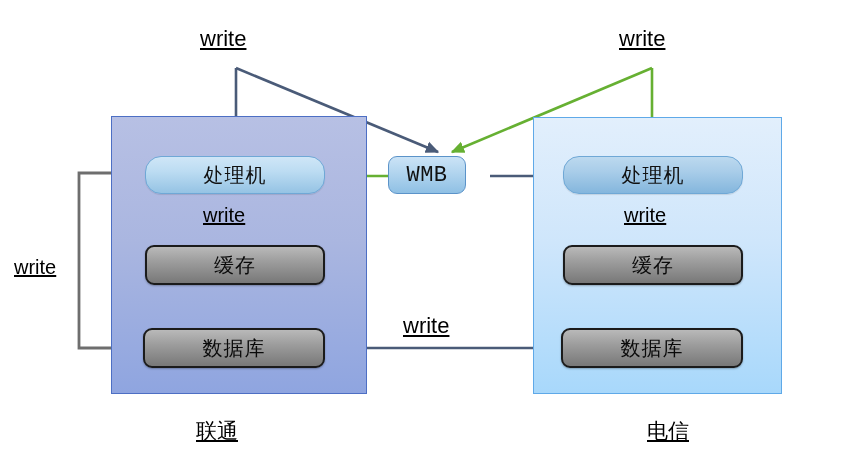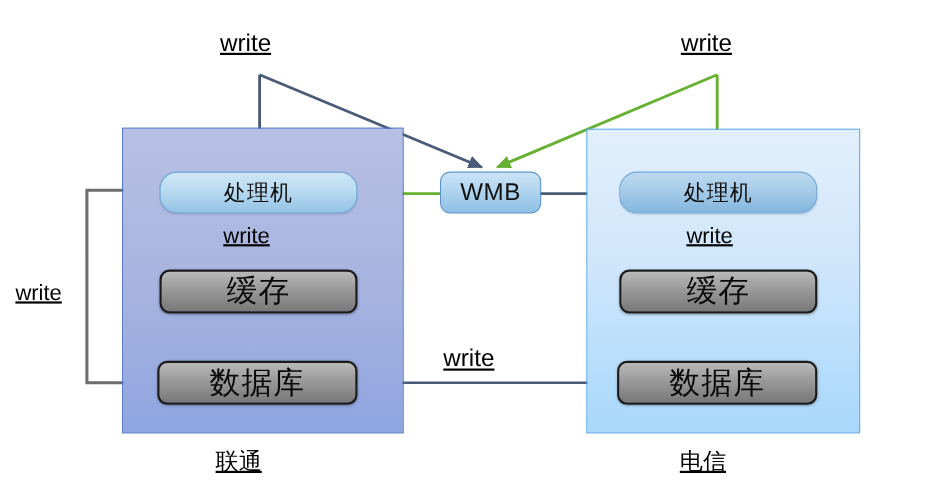--- a/index.html
+++ b/index.html
@@ -19,29 +19,29 @@
 
   .node{position:absolute;z-index:3;display:flex;align-items:center;
         justify-content:center;box-sizing:border-box;text-align:center;}
   .node-proc{border-radius:16px;border:1.4px solid #6fa8d6;
     background:linear-gradient(180deg,#cfe6f7 0%,#bcdcf2 40%,#95c3e4 100%);
     color:#111;font-size:20px;letter-spacing:1px;
     box-shadow:0 1px 1px rgba(0,0,0,.10);}
   .node-proc.tel{background:linear-gradient(180deg,#bcd9ef 0%,#a9cde9 40%,#84b6dd 100%);}
   .node-store{border-radius:9px;border:2px solid #1b1b1b;
     background:linear-gradient(180deg,#b9b9b9 0%,#9d9d9d 40%,#787878 100%);
-    color:#0a0a0a;font-size:28px;letter-spacing:1px;
+    color:#0a0a0a;font-size:20px;letter-spacing:1px;
     box-shadow:0 1px 2px rgba(0,0,0,.28);}
   .node-wmb{border-radius:9px;border:1.5px solid #5b93c9;
     background:linear-gradient(180deg,#cbe3f6 0%,#b4d6ef 40%,#8fc0e4 100%);
     color:#111;font-size:22px;font-weight:400;letter-spacing:.5px;}
 
   .lbl{position:absolute;z-index:5;color:#000;font-size:22px;
        white-space:nowrap;line-height:1;text-decoration:underline;}
-  .lbl-cn{font-family:"DejaVu Sans","Liberation Sans",sans-serif;font-size:21px;}
+  .lbl-cn{font-family:"DejaVu Sans","Liberation Sans",sans-serif;font-size:21px;margin-top:12px;}
   .lbl-sm{font-size:20px;}
   .cnfont{font-family:"DejaVu Sans","Liberation Sans",sans-serif;}
 </style>
 </head>
 <body>
 
 <div id="stage">
 
   <div class="panel panel-uni"></div>
   <div class="panel panel-tel"></div>
@@ -89,31 +89,31 @@
   <div class="node node-store cnfont" style="left:145px;top:245px;width:180px;height:40px;">缓存</div>
 
   <div class="node node-store cnfont" style="left:143px;top:328px;width:182px;height:40px;">数据库</div>
 
   <div class="node node-proc tel cnfont" style="left:563px;top:156px;width:180px;height:38px;">处理机</div>
 
   <div class="node node-store cnfont" style="left:563px;top:245px;width:180px;height:40px;">缓存</div>
 
   <div class="node node-store cnfont" style="left:561px;top:328px;width:182px;height:40px;">数据库</div>
 
-  <div class="node node-wmb" style="left:400px;top:156px;width:92px;height:38px;">WMB</div>
+  <div class="node node-wmb" style="left:388px;top:156px;width:78px;height:38px;font-family:Liberation Mono, monospace;">WMB</div>
 
   <div class="lbl" style="left:200px;top:28px;">write</div>
 
   <div class="lbl" style="left:619px;top:28px;">write</div>
 
   <div class="lbl lbl-sm" style="left:14px;top:257px;">write</div>
 
   <div class="lbl lbl-sm" style="left:203px;top:205px;">write</div>
 
   <div class="lbl lbl-sm" style="left:624px;top:205px;">write</div>
 
   <div class="lbl" style="left:403px;top:315px;">write</div>
 
   <div class="lbl lbl-cn" style="left:196px;top:409px;">联通</div>
 
-  <div class="lbl lbl-cn" style="left:618px;top:409px;">电信</div>
+  <div class="lbl lbl-cn" style="left:647px;top:409px;">电信</div>
 
 </div>
 
 </body></html>

